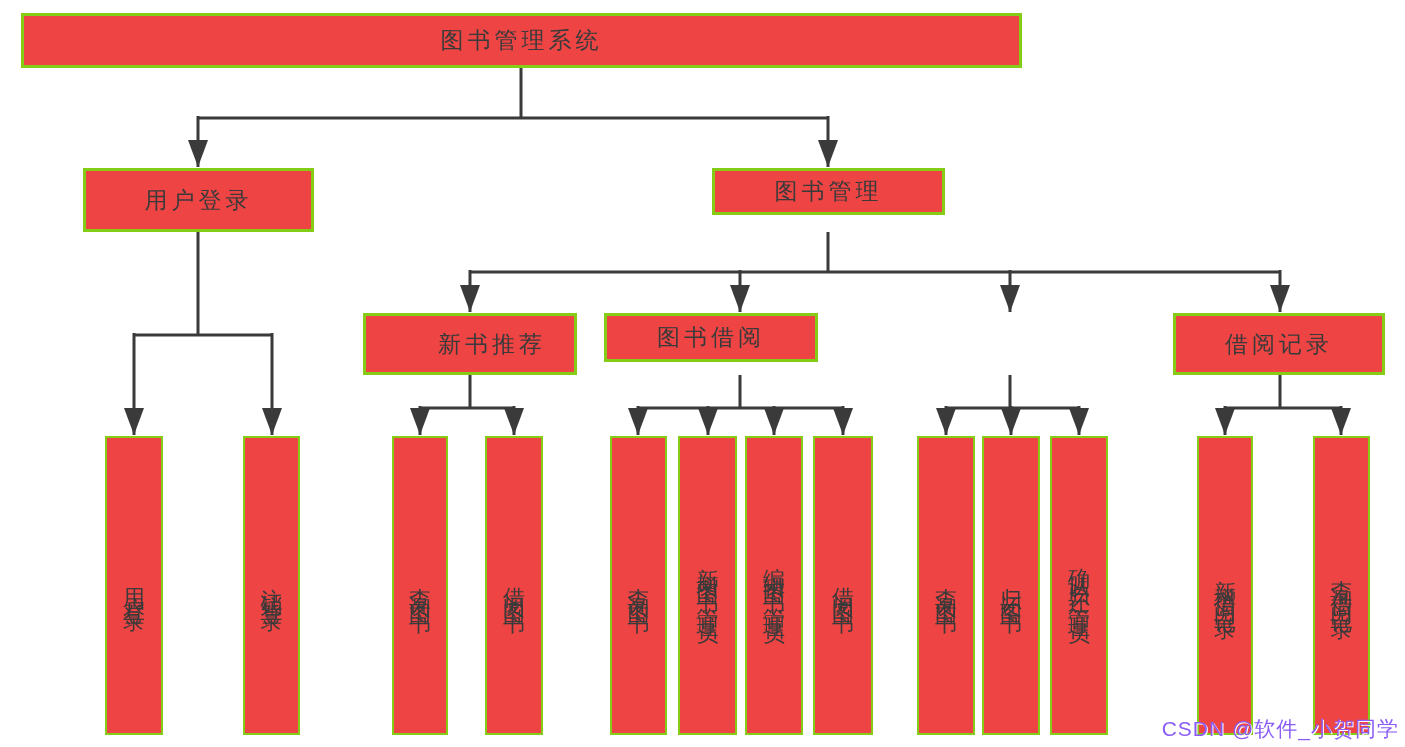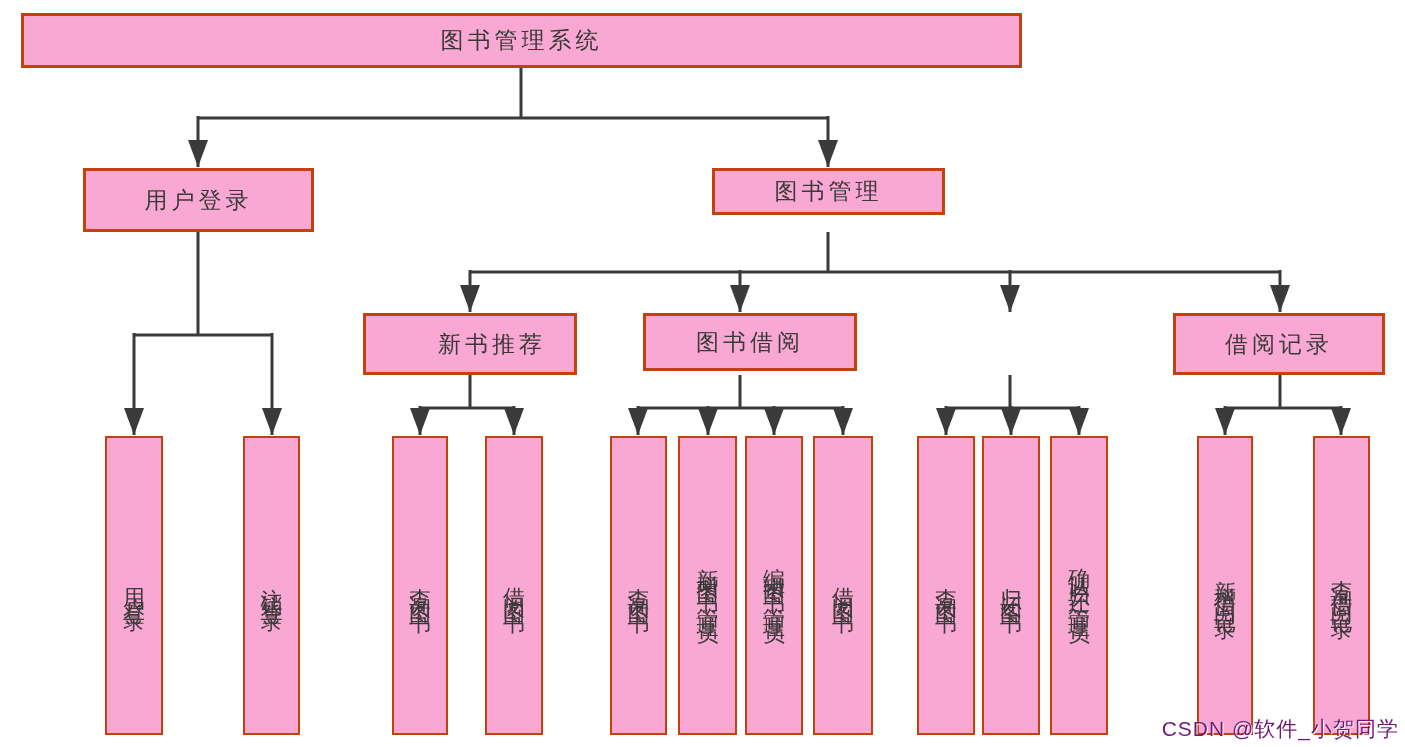--- a/index.html
+++ b/index.html
@@ -25,22 +25,22 @@
     stroke: #3a3a3a;
     stroke-width: 3;
   }
   svg.connectors line.drop {
     stroke: #3a3a3a;
     stroke-width: 3;
   }
   .node {
     position: absolute;
     box-sizing: border-box;
-    background: #f9a8d4;
-    border: 3px solid #c2410c;
+    background: #ef4444;
+    border: 3px solid #84cc16;
     color: #3a3a3a;
     display: flex;
     align-items: center;
     justify-content: center;
     text-align: center;
     font-size: 23px;
     letter-spacing: 4px;
     line-height: 1;
     white-space: nowrap;
   }
@@ -51,21 +51,21 @@
     font-size: 22px;
     letter-spacing: 8px;
     white-space: normal;
   }
   .watermark {
     position: absolute;
     right: 6px;
     bottom: 4px;
     font-size: 21px;
     letter-spacing: 1px;
-    color: #701a75;
+    color: #8b5cf6;
     text-shadow: 1px 1px 0 #ffffff;
     z-index: 5;
     pointer-events: none;
     text-align: right;
   }
 </style>
 </head>
 <body>
 
 <div class="canvas">
@@ -124,21 +124,21 @@
       <line class="drop" x1="1341" y1="406" x2="1341" y2="435" marker-end="url(#arrow)"></line>
     </g>
   </svg>
 
   <div class="node" style="left:21px; top:13px; width:1001px; height:55px;">图书管理系统</div>
 
   <div class="node" style="left:83px; top:168px; width:231px; height:64px;">用户登录</div>
   <div class="node" style="left:712px; top:168px; width:233px; height:47px;">图书管理</div>
 
   <div class="node" style="left:363px; top:313px; width:214px; height:62px;padding-left:44px;">新书推荐</div>
-  <div class="node" style="left:643px; top:313px; width:214px; height:58px;">图书借阅</div>
+  <div class="node" style="left:604px; top:313px; width:214px; height:49px;">图书借阅</div>
   <div class="node" style="left:1173px; top:313px; width:212px; height:62px;">借阅记录</div>
 
   <div class="node leaf" style="left:105px; top:436px; width:58px; height:299px;">用户登录</div>
   <div class="node leaf" style="left:243px; top:436px; width:57px; height:299px;">注销登录</div>
 
   <div class="node leaf" style="left:392px; top:436px; width:56px; height:299px;">查询图书</div>
   <div class="node leaf" style="left:485px; top:436px; width:58px; height:299px;">借阅图书</div>
 
   <div class="node leaf" style="left:610px; top:436px; width:57px; height:299px;">查询图书</div>
   <div class="node leaf" style="left:678px; top:436px; width:59px; height:299px;">新增图书（管理员）</div>

